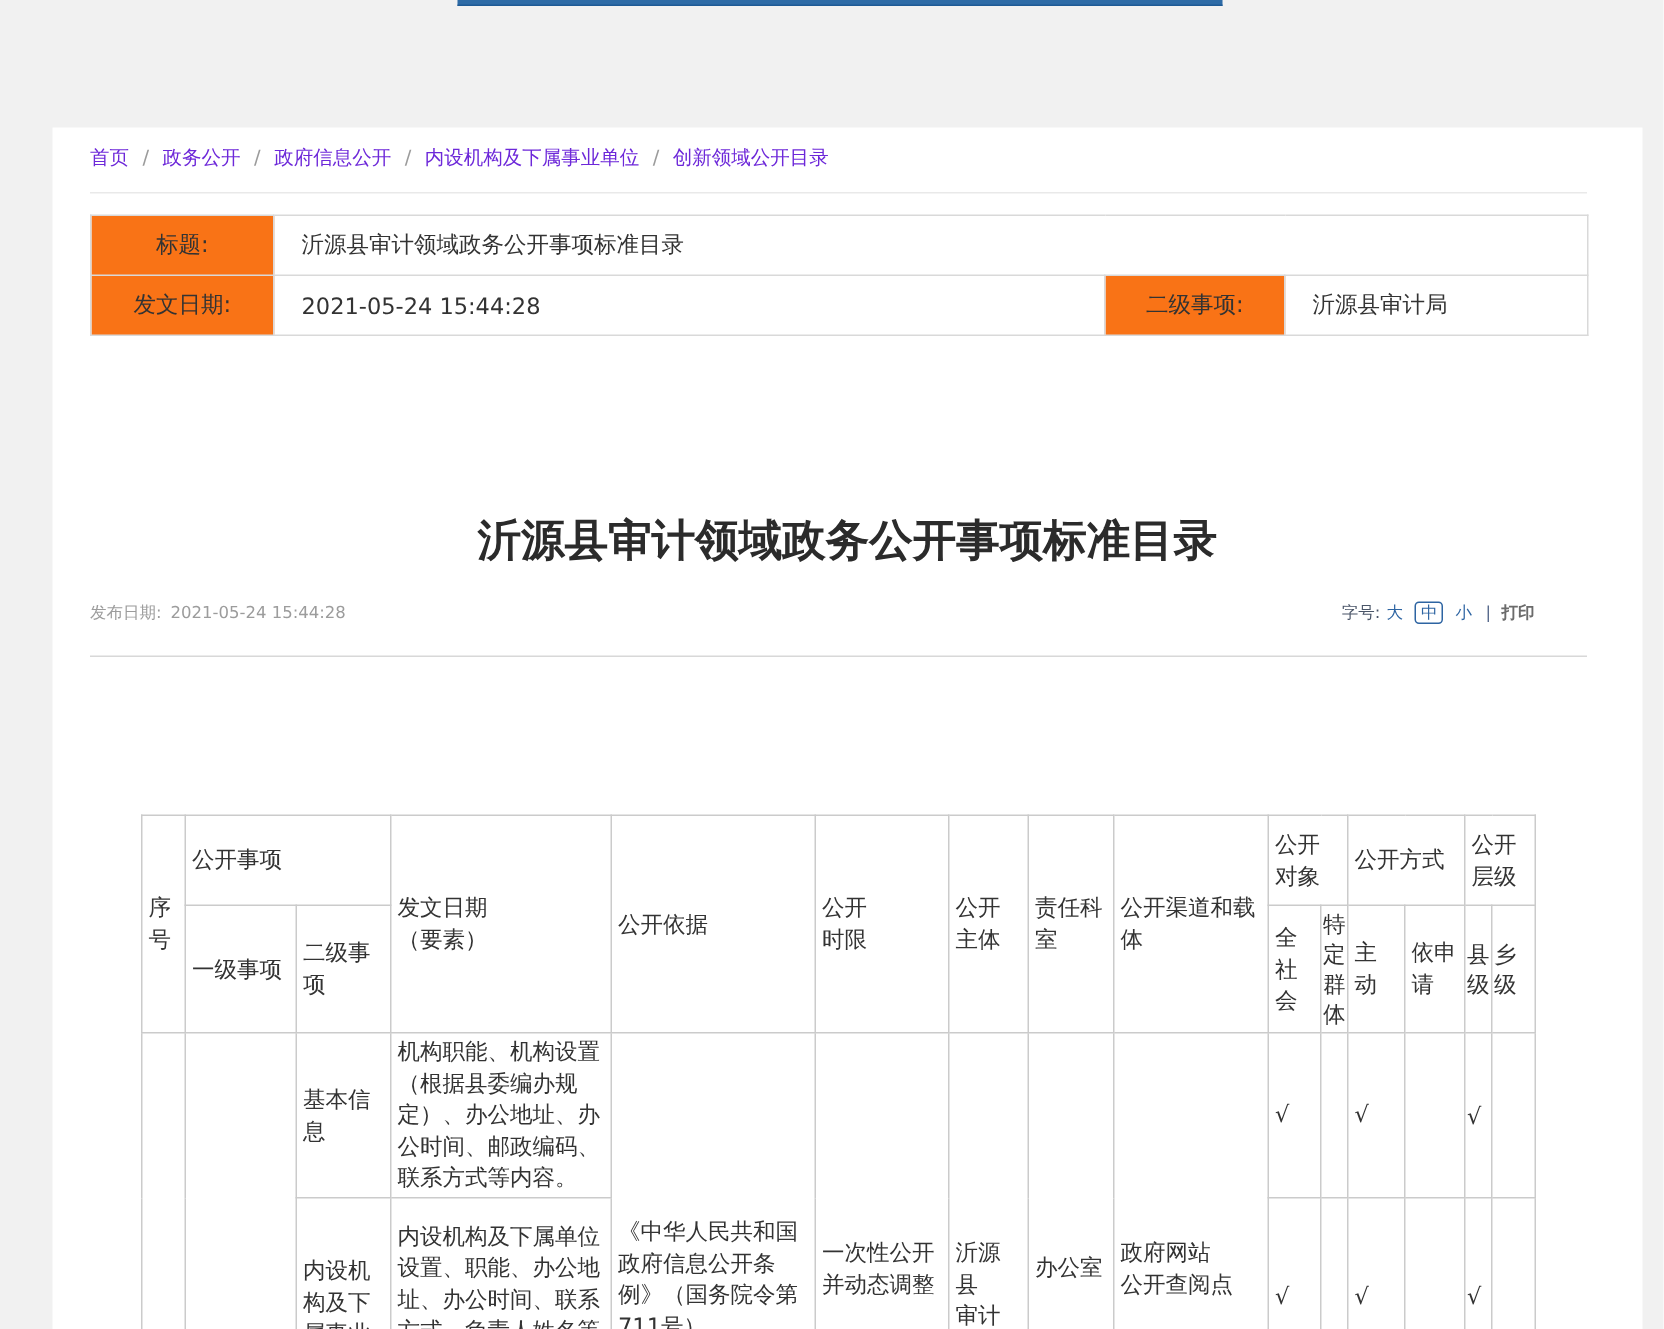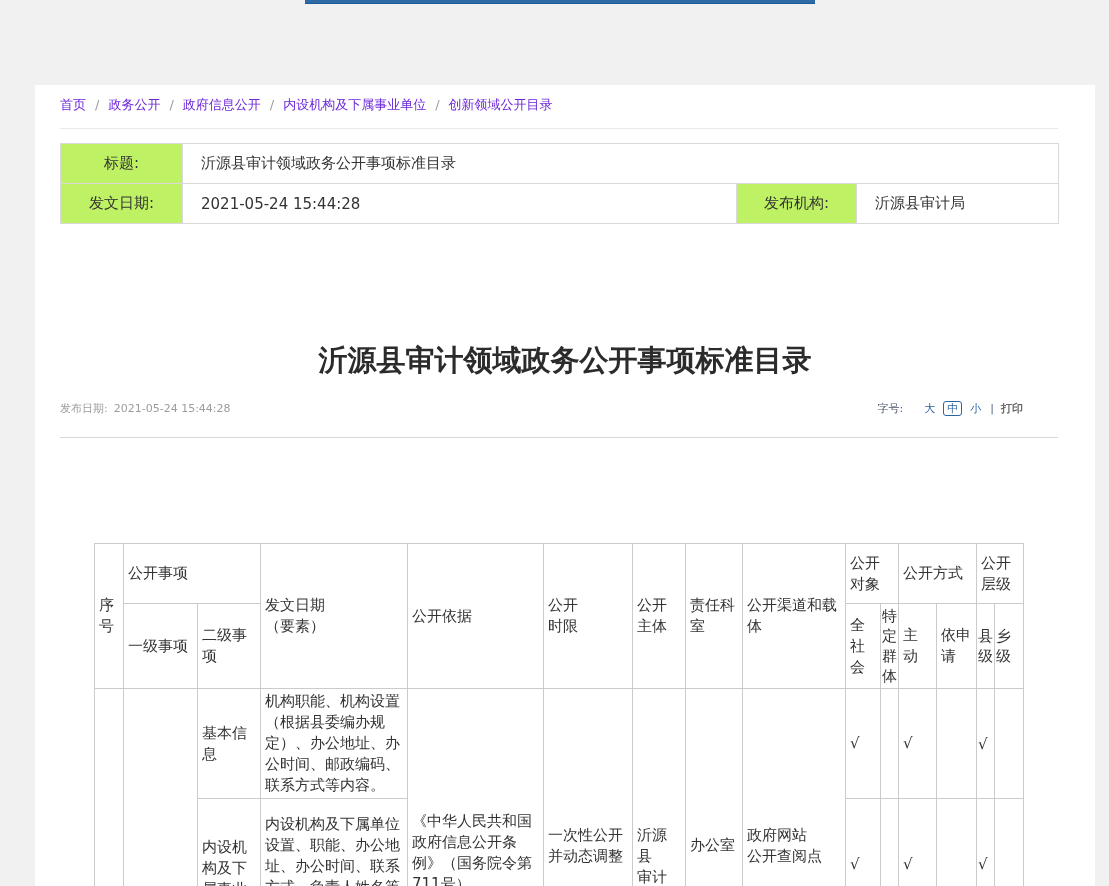--- a/index.html
+++ b/index.html
@@ -30,33 +30,33 @@
   }
   
   .meta-table {
     position:absolute; left:25px; top:58px; width:998px;
     border-collapse:collapse; table-layout:fixed; font-size:15px;
   }
   .meta-table td {
     border:1px solid #d9d9d9; height:40px; background:#fff;
   }
   .meta-table td.lbl {
-    background:#bef264; text-align:center; color:#333;
+    background:#f97316; text-align:center; color:#333;
   }
   .meta-table td.val { padding-left:18px; text-align:left; }
   
   .article-title {
     position:absolute; left:0; top:256px; width:1060px; text-align:center;
     font-size:29px; font-weight:bold; color:#2b2b2b;
   }
   .pub-row { position:absolute; left:25px; top:316px; width:1010px; height:24px; font-size:11px; }
   .pub-date { position:absolute; left:0; top:0; color:#9c9c9c; }
   .pub-date .sp { margin-right:6px; }
   .font-ctrl { position:absolute; right:47px; top:0; white-space:nowrap; }
-  .font-ctrl .fz-label { color:#4a5568; margin-right:17px; }
+  .font-ctrl .fz-label { color:#4a5568; margin-right:0; }
   .fz-btn { color:#2d64a2; cursor:pointer; margin:0 4px; text-decoration:none; }
   .fz-btn.active {
     border:1px solid #2d64a2; border-radius:3px; padding:0 3px;
   }
   .fz-sep { color:#55678a; margin:0 7px 0 5px; }
   .print-btn { color:#6b6b6b; cursor:pointer; text-decoration:none;font-weight:bold; }
   .pub-line {
     position:absolute; left:25px; top:352px; width:998px; height:1px; background:#d8d8d8;
   }
   
@@ -103,21 +103,21 @@
         <col style="width:202px">
       </colgroup>
     <tbody>
         <tr>
       <td class="lbl">标题:</td>
       <td class="val" colspan="3">沂源县审计领域政务公开事项标准目录</td>
     </tr>
     <tr>
       <td class="lbl">发文日期:</td>
       <td class="val">2021-05-24 15:44:28</td>
-      <td class="lbl">发布机构:</td>
+      <td class="lbl">二级事项:</td>
       <td class="val">沂源县审计局</td>
     </tr>
   </tbody>
     </table>
 
   <div class="article-title">沂源县审计领域政务公开事项标准目录</div>
 
   <div class="pub-row">
     <div class="pub-date">
       <span class="sp">发布日期:</span><span>2021-05-24 15:44:28</span>

